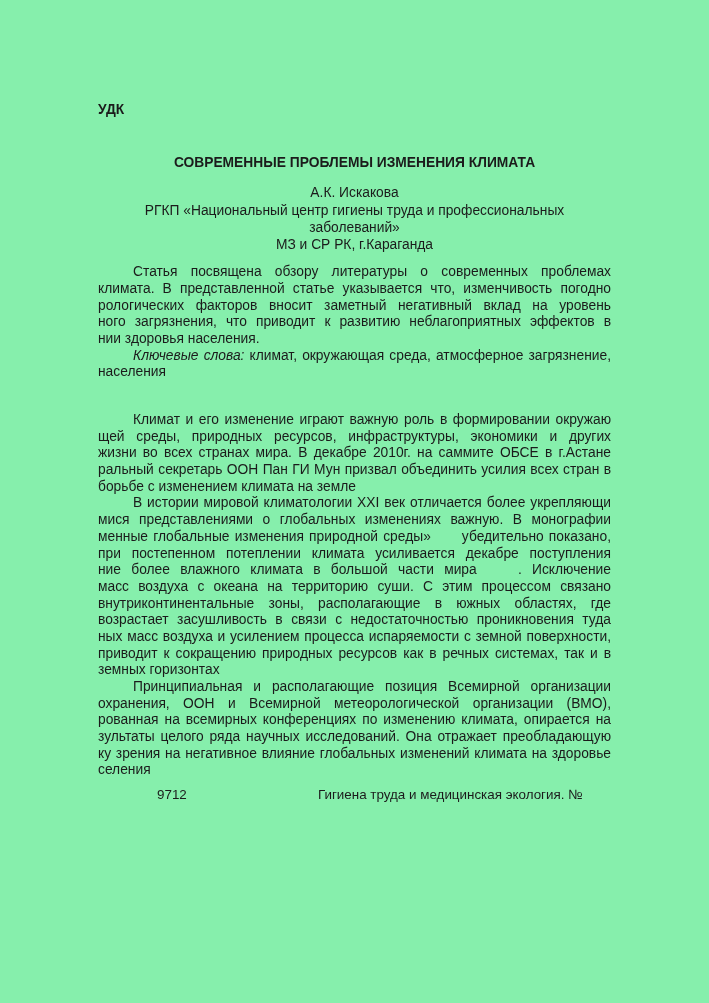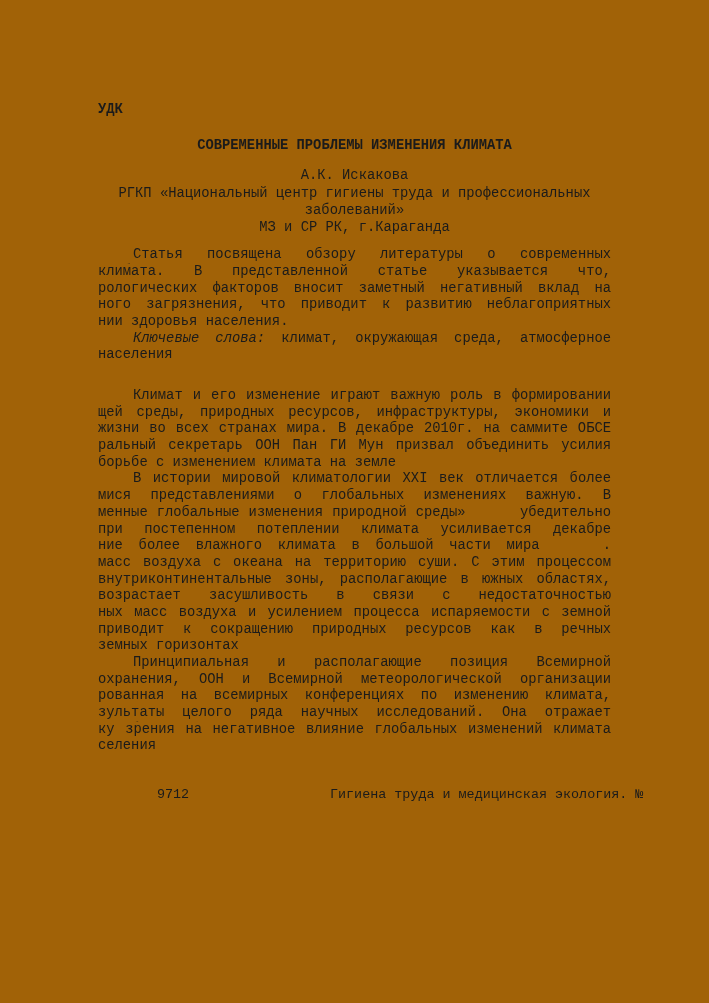--- a/index.html
+++ b/index.html
@@ -1,64 +1,64 @@
 <!DOCTYPE html>
 <html><head>
 <meta charset="utf-8">
 <style>
   * { margin: 0; padding: 0; box-sizing: border-box; }
   html, body { background: #ffffff; }
   .page {
     position: relative;
     width: 709px;
     height: 1003px;
-    background: #a16207;
-    font-family: Liberation Mono, monospace;
+    background: #86efac;
+    font-family: Liberation Sans, sans-serif;
     color: #1b1b1b;
     font-size: 13.8px;
     line-height: 16.7px;
     overflow: hidden;
   }
   .content {
     position: absolute;
     left: 98px;
     top: 102px;
     width: 513px;
   }
   .udc { font-weight: bold; }
   .title {
     font-weight: bold;
     text-align: center;
-    margin-top: 19px;
+    margin-top: 36px;
   }
   .author { text-align: center; margin-top: 14px; }
   .affiliation { text-align: center; margin-top: 1px; }
   .affil-line { text-align: center; }
   .abstract { margin-top: 11px; }
-  .body-start { margin-top: 24px; }
+  .body-start { margin-top: 31px; }
   .line {
     text-align: justify;
     text-align-last: justify;
     height: 16.7px;
     overflow: hidden;
   }
   .line.first { text-indent: 35px; }
   .line.last { text-align-last: left; }
   .justify-last .line.last { text-align-last: justify; }
   .italic { font-style: italic; }
   .footer {
     position: absolute;
     top: 787px;
     left: 0;
     width: 670px;
     height: 17px;
     font-size: 13.4px;
   }
   .footer-pnum { position: absolute; left: 157px; }
-  .footer-journal { position: absolute; left: 330px; }
+  .footer-journal { position: absolute; left: 318px; }
 </style>
 </head>
 <body>
 
 <div class="page">
   <div class="content">
 
     <div class="udc">УДК</div>
 
     <div class="title">СОВРЕМЕННЫЕ ПРОБЛЕМЫ ИЗМЕНЕНИЯ КЛИМАТА</div>

